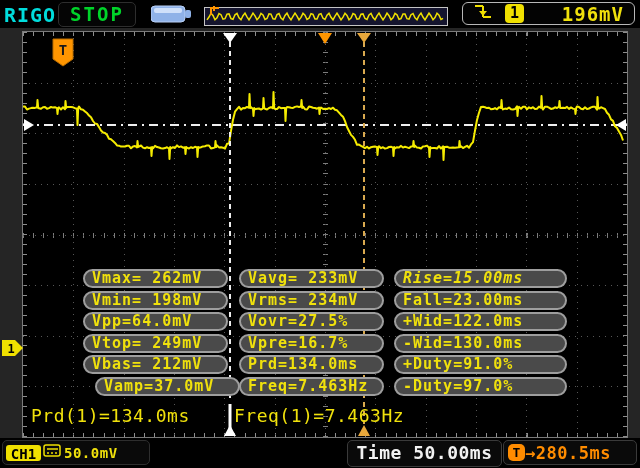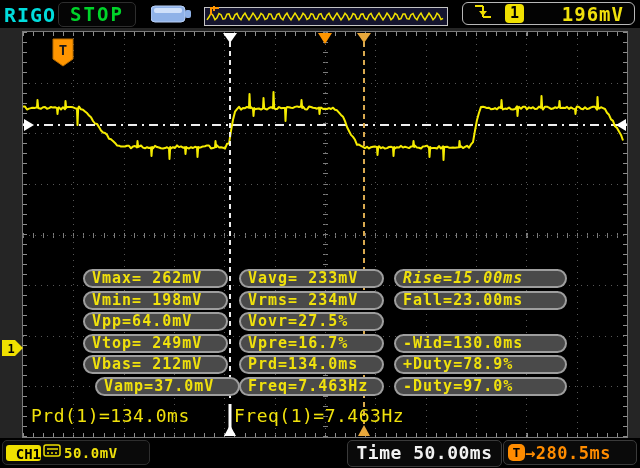--- a/index.html
+++ b/index.html
@@ -52,21 +52,21 @@
   .flabel{position:absolute;top:373px;color:#f0e10c;font-size:18px;font-weight:normal;letter-spacing:0.5px;z-index:6;white-space:nowrap;}
 
   
   #gnd-marker{position:absolute;left:2px;top:311px;z-index:4;}
 
   
   #bottom-bar{position:absolute;left:0;top:438px;width:640px;height:30px;background:#000;}
   #ch-group{position:absolute;left:2px;top:2px;width:148px;height:25px;background:#0a0a0a;
             border:1px solid #2e2e2e;border-radius:5px;display:flex;align-items:center;padding:0 3px;box-sizing:border-box;}
   #ch-badge{width:35px;height:16px;background:#f0e000;border-radius:3px;color:#000;font-size:14px;
-            font-weight:bold;text-align:right;line-height:18px;letter-spacing:0;}
+            font-weight:bold;text-align:center;line-height:18px;letter-spacing:0;}
   #ch-scale{color:#f0e10c;font-size:14px;font-weight:bold;margin-left:2px;letter-spacing:0.5px;}
   #time-badge{position:absolute;left:347px;top:2px;width:153px;height:25px;background:#0a0a0a;
               border:1px solid #3a3a3a;border-radius:5px;color:#f2f2f2;font-size:18px;font-weight:bold;
               text-align:center;line-height:24px;letter-spacing:0.5px;}
   #toff-group{position:absolute;left:503px;top:2px;width:134px;height:25px;background:#0a0a0a;
               border:1px solid #3a3a3a;border-radius:5px;display:flex;align-items:center;padding:0 4px;box-sizing:border-box;}
   #toff-icon{width:17px;height:17px;background:#ff8c00;border-radius:5px;color:#000;font-size:13px;
              font-weight:bold;text-align:center;line-height:17px;}
   #toff-text{color:#ff8c00;font-size:17px;font-weight:bold;letter-spacing:0.5px;}
 </style>
@@ -148,26 +148,27 @@
 
       <div id="panel">
           <div class="mcell" style="left: 0px; top: 0px; width: 145px;">Vmax= 262mV</div>
           <div class="mcell" style="left: 156px; top: 0px; width: 145px;">Vavg= 233mV</div>
           <div class="mcell" style="left: 311px; top: 0px; width: 173px; font-style: italic;">Rise=15.00ms</div>
           <div class="mcell" style="left: 0px; top: 21.6px; width: 145px;">Vmin= 198mV</div>
           <div class="mcell" style="left: 156px; top: 21.6px; width: 145px;">Vrms= 234mV</div>
           <div class="mcell" style="left: 311px; top: 21.6px; width: 173px;">Fall=23.00ms</div>
           <div class="mcell" style="left: 0px; top: 43.2px; width: 145px;">Vpp=64.0mV</div>
           <div class="mcell" style="left: 156px; top: 43.2px; width: 145px;">Vovr=27.5%</div>
+          <div class="mcell" style="left: 311px; top: 43.2px; width: 173px;">+Wid=122.0ms</div>
           <div class="mcell" style="left: 0px; top: 64.8px; width: 145px;">Vtop= 249mV</div>
           <div class="mcell" style="left: 156px; top: 64.8px; width: 145px;">Vpre=16.7%</div>
           <div class="mcell" style="left: 311px; top: 64.8px; width: 173px;">-Wid=130.0ms</div>
           <div class="mcell" style="left: 0px; top: 86.4px; width: 145px;">Vbas= 212mV</div>
           <div class="mcell" style="left: 156px; top: 86.4px; width: 145px;">Prd=134.0ms</div>
-          <div class="mcell" style="left: 311px; top: 86.4px; width: 173px;">+Duty=78.9%</div>
+          <div class="mcell" style="left: 311px; top: 86.4px; width: 173px;">+Duty=91.0%</div>
           <div class="mcell" style="left: 12px; top: 108px; width: 145px;">Vamp=37.0mV</div>
           <div class="mcell" style="left: 156px; top: 108px; width: 145px;">Freq=7.463Hz</div>
           <div class="mcell" style="left: 311px; top: 108px; width: 173px;">-Duty=97.0%</div>
         </div>
 
       <div class="flabel" style="left:8px;">Prd(1)=134.0ms</div>
       <div class="flabel" style="left:211px;">Freq(1)=7.463Hz</div>
     <div class="vline" style="left: 50.3333px;"></div>
         <div class="vline" style="left: 100.667px;"></div>
         <div class="vline" style="left: 151px;"></div>

